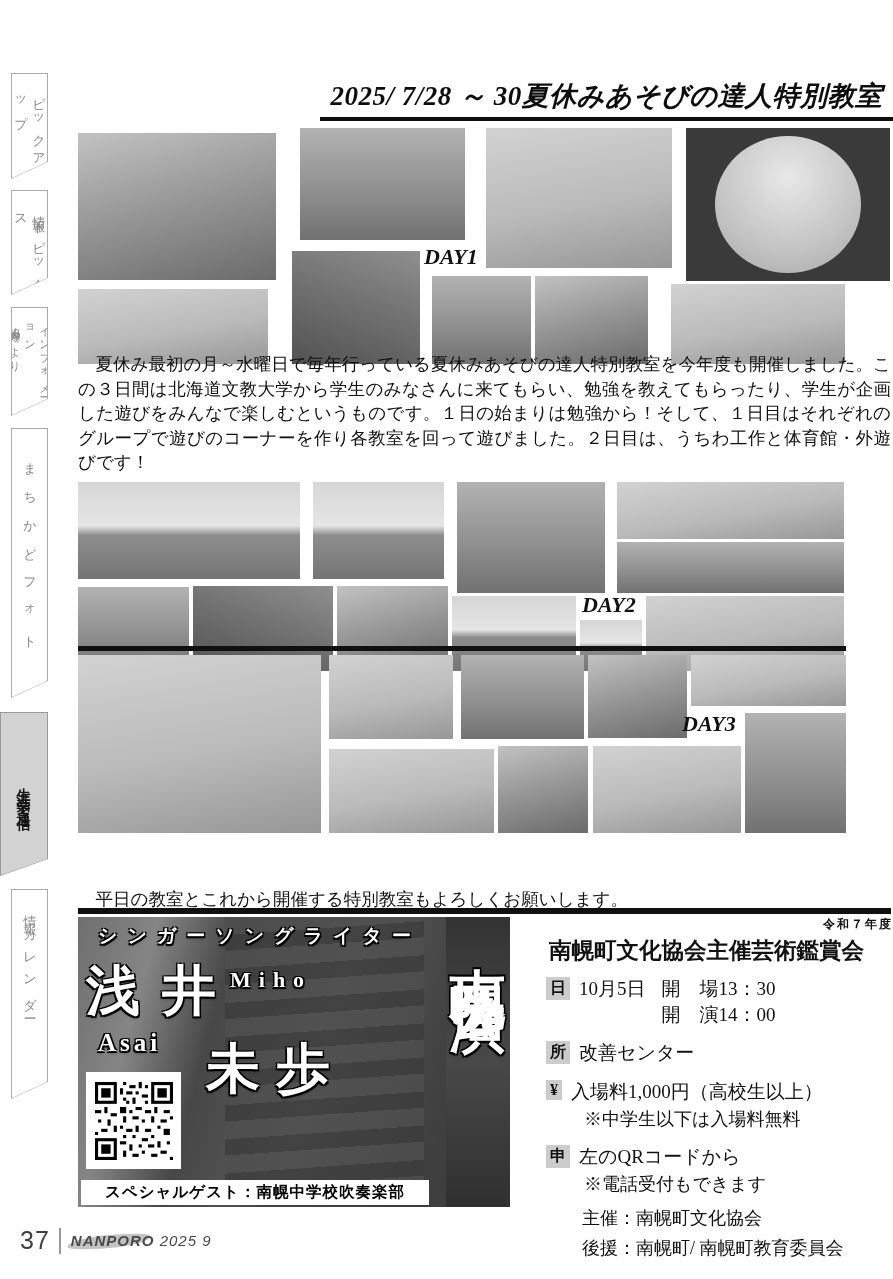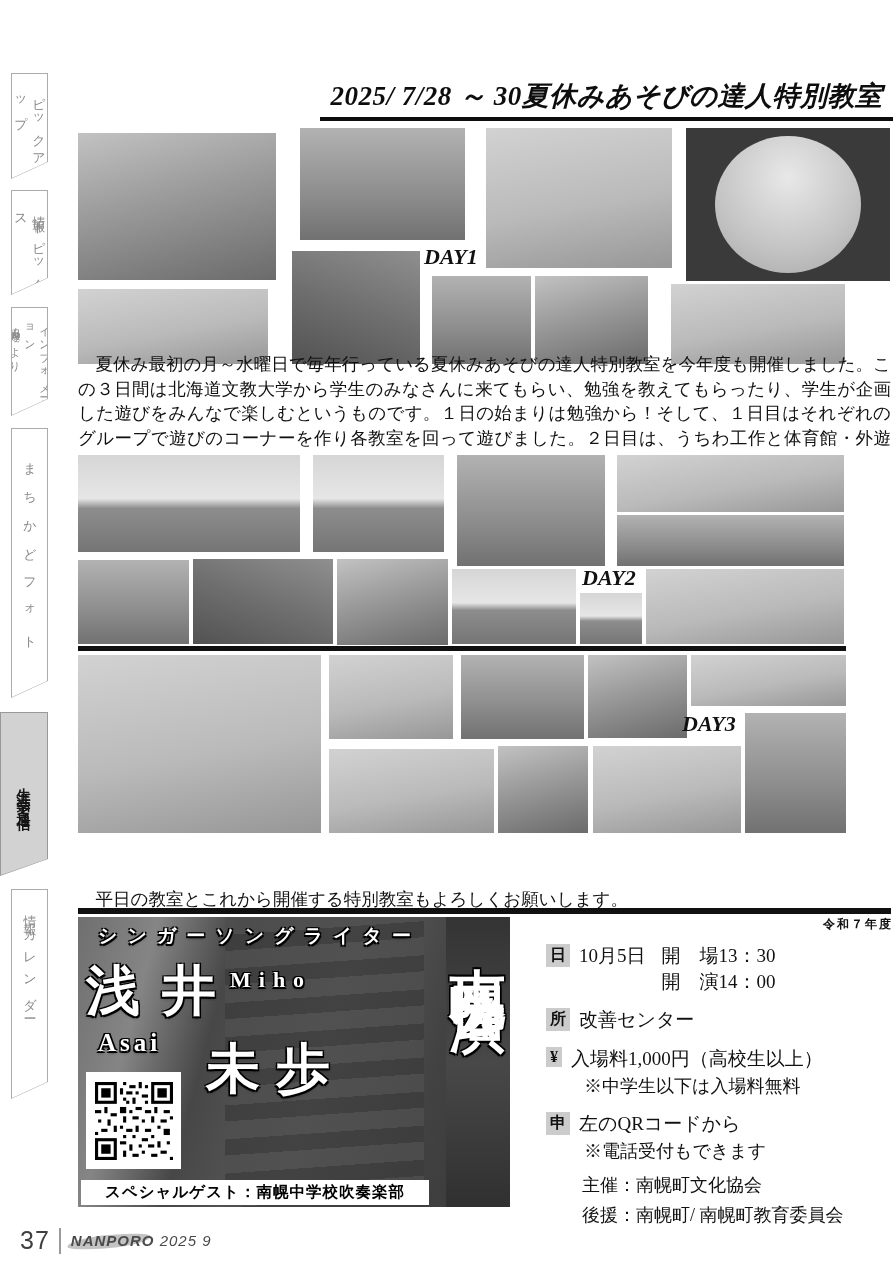--- a/index.html
+++ b/index.html
@@ -150,21 +150,21 @@
     <div class="ph t6" style="left:0;top:161px;width:190px;height:75px;"></div>
     <div class="ph t5" style="left:214px;top:123px;width:128px;height:113px;"></div>
     <div class="ph t2" style="left:354px;top:148px;width:99px;height:88px;"></div>
     <div class="ph t1" style="left:457px;top:148px;width:113px;height:88px;"></div>
     <div class="ph t6" style="left:593px;top:156px;width:174px;height:80px;"></div>
     <div class="day-label" style="left:346px;top:116px;">DAY1</div>
   </div>
 
   <div class="para" style="top:352px;">　夏休み最初の月～水曜日で毎年行っている夏休みあそびの達人特別教室を今年度も開催しました。この３日間は北海道文教大学から学生のみなさんに来てもらい、勉強を教えてもらったり、学生が企画した遊びをみんなで楽しむというものです。１日の始まりは勉強から！そして、１日目はそれぞれのグループで遊びのコーナーを作り各教室を回って遊びました。２日目は、うちわ工作と体育館・外遊びです！</div>
 
-  <div class="collage" style="left:78px;top:455px;width:768px;height:190px;">
+  <div class="collage" style="left:78px;top:482px;width:768px;height:190px;">
     <div class="ph t3" style="left:0;top:0;width:222px;height:97px;"></div>
     <div class="ph t3" style="left:235px;top:0;width:131px;height:97px;"></div>
     <div class="ph t2" style="left:379px;top:0;width:148px;height:111px;"></div>
     <div class="ph t6" style="left:539px;top:0;width:227px;height:57px;"></div>
     <div class="ph t2" style="left:539px;top:60px;width:227px;height:51px;"></div>
     <div class="ph t2" style="left:0;top:105px;width:111px;height:84px;"></div>
     <div class="ph t5" style="left:115px;top:104px;width:140px;height:85px;"></div>
     <div class="ph t1" style="left:259px;top:104px;width:111px;height:86px;"></div>
     <div class="ph t3" style="left:374px;top:114px;width:124px;height:75px;"></div>
     <div class="ph t3" style="left:502px;top:138px;width:62px;height:51px;"></div>
@@ -269,20 +269,21 @@
       </svg>
     </div>
     <div class="guest">スペシャルゲスト：南幌中学校吹奏楽部</div>
     <div class="vert-col">
       <span class="vt outline-w">南幌公演</span>
     </div>
   </div>
 
   <div class="event">
     <div class="era">令和７年度</div>
+    <div class="etitle">南幌町文化協会主催芸術鑑賞会</div>
 
     <div class="ev-row">
       <span class="ev-tag">日</span>
       <span>10月5日</span>
       <span class="ev-times" style="margin-left:16px;">
         <div>開　場13：30</div>
         <div>開　演14：00</div>
       </span>
     </div>
 

